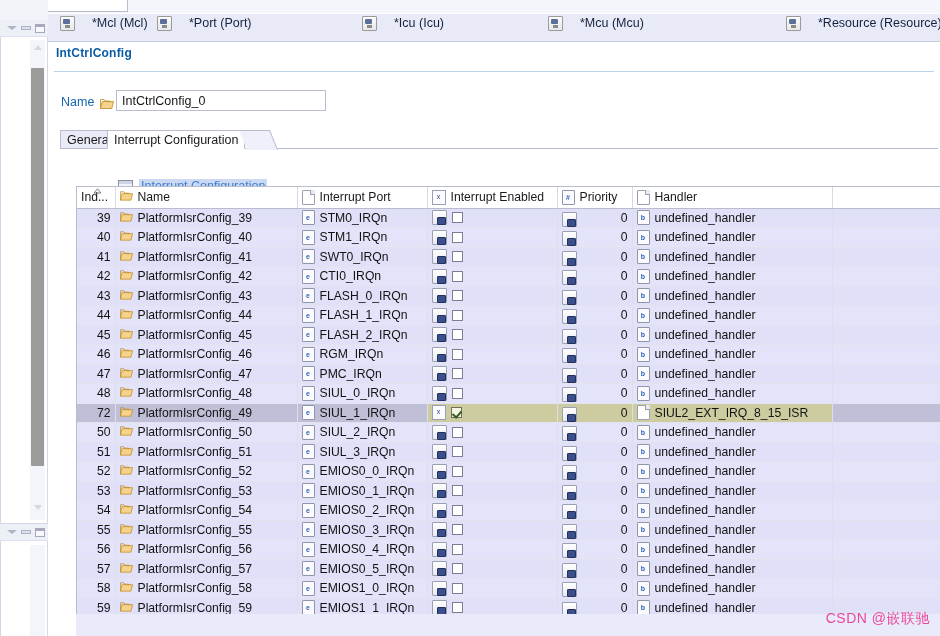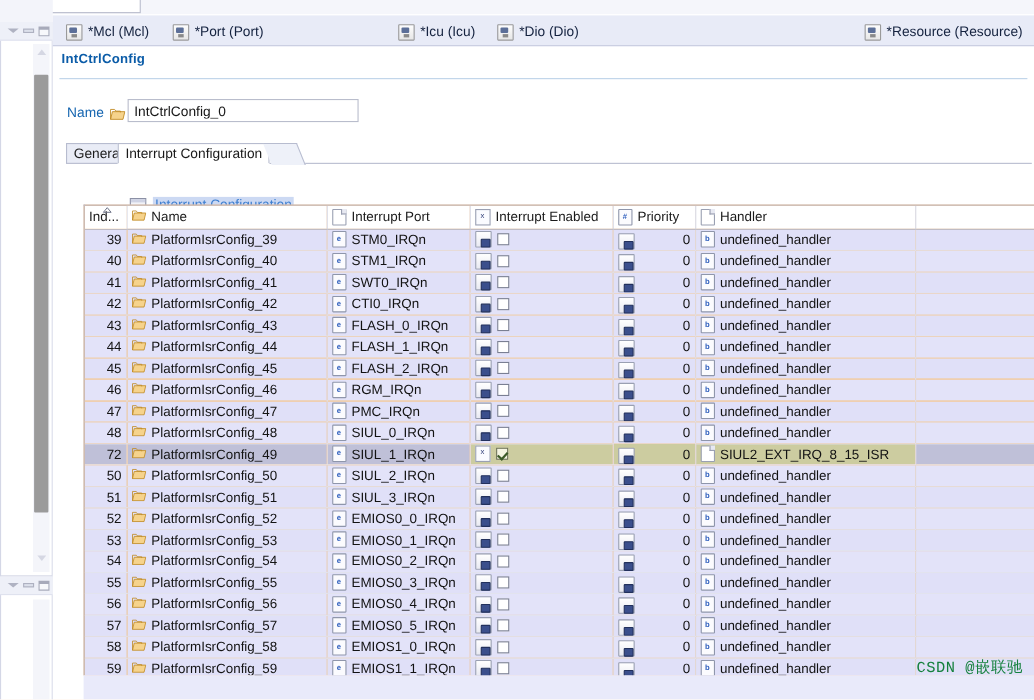--- a/index.html
+++ b/index.html
@@ -72,21 +72,21 @@
     background: #ffffff;
   }
 
   
   .tabbar {
     position: absolute; left: 0; top: 1px; width: 892px; height: 28px;
     background: #e8ebf7; border-bottom: 1px solid #c8ccdf; box-sizing: border-box;
   }
   .tab {
     position: absolute; top: 2px; height: 26px; box-sizing: border-box;
-    display: flex; align-items: center; gap: 5px; padding: 0 10px;
+    display: flex; align-items: flex-start; gap: 17px; padding: 0 10px;
     font-size: 12.5px; color: #14223f; white-space: nowrap; cursor: default;
   }
   .tab.active {
     background: #ffffff; border: 1px solid #c8ccdf; border-bottom: 1px solid #ffffff;
     border-radius: 2px 8px 0 0; top: 1px; height: 28px;
   }
   .tab-icon {
     width: 13px; height: 13px; flex: 0 0 13px; position: relative;
     background: linear-gradient(#fdfdfd,#e7e7e7); border: 1px solid #9a9a9a; border-radius: 1px;
   }
@@ -158,21 +158,21 @@
     content: ""; position: absolute; left: 0; top: 0; right: 0; height: 3px; background: #cfd3e4;
   }
   .section-title {
     font-size: 12.5px; color: #3f7fd0; background: #ccd9f3; padding: 0 2px;
   }
 
   
   .table-wrap {
     position: absolute; left: 76px; top: 186px; width: 864px; height: 428px;
     border-top: 1px solid #b9bccc; border-left: 1px solid #b9bccc;
-    background: #fdba74; box-sizing: border-box; overflow: hidden;
+    background: #c2410c; box-sizing: border-box; overflow: hidden;
   }
   table.grid { border-collapse: collapse; width: 864px; table-layout: fixed; }
   table.grid th {
     height: 21px; background: #ffffff; border-right: 1px solid #d7d9e4; border-bottom: 1px solid #b9bccc;
     font-weight: normal; font-size: 12.2px; color: #1a1a1a; text-align: left;
     padding: 0 4px; box-sizing: border-box; white-space: nowrap;
   }
   table.grid th .hdr-in { display: flex; align-items: center; gap: 5px; }
   table.grid td {
     height: 19.5px; border-right: 1px solid #dcdeea; border-bottom: 1px solid #e2e3ee;
@@ -222,23 +222,23 @@
     border: 1px solid #7a7f93; background: #ffffff; position: relative;
   }
   .chk.checked { background: #f4f4e2; border-color: #6d7257; }
   .chk.checked::after {
     content: ""; position: absolute; left: 2px; top: 1px; width: 4px; height: 7px;
     border-right: 2px solid #3c5a28; border-bottom: 2px solid #3c5a28; transform: rotate(42deg);
   }
 
   
   .watermark {
-    position: absolute; right: 10px; bottom: 20px;
-    font-size: 14px; color: #15803d; letter-spacing: .5px;
-    font-family: Liberation Mono, monospace;
+    position: absolute; right: 10px; bottom: 8px;
+    font-size: 14px; color: #ec4899; letter-spacing: .5px;
+    font-family: Liberation Sans, sans-serif;
   }
   .bottom-band {
     position: absolute; left: 76px; top: 614px; width: 864px; height: 22px; background: #e9eafa;
   }
 </style>
 </head>
 <body>
 
 <div id="root">
 
@@ -279,23 +279,23 @@
           <span>*Mcl (Mcl)</span>
         </div>
         <div class="tab" style="left: 99px; width: 103px;">
           <span class="tab-icon"></span>
           <span>*Port (Port)</span>
         </div>
         <div class="tab" style="left: 304px; width: 90px;">
           <span class="tab-icon"></span>
           <span>*Icu (Icu)</span>
         </div>
-        <div class="tab" style="left: 394px; width: 96px;">
+        <div class="tab" style="left: 490px; width: 98px;">
           <span class="tab-icon"></span>
-          <span>*Dio (Dio)</span>
+          <span>*Mcu (Mcu)</span>
         </div>
         <div class="tab" style="left: 728px; width: 128px;">
           <span class="tab-icon"></span>
           <span>*Resource (Resource)</span>
         </div>
       </div>
 
     <div class="page-title">IntCtrlConfig</div>
     <div class="title-rule"></div>
 

